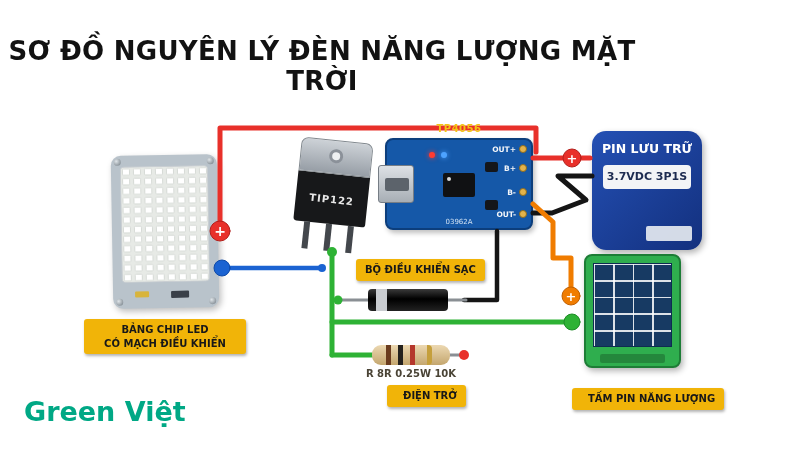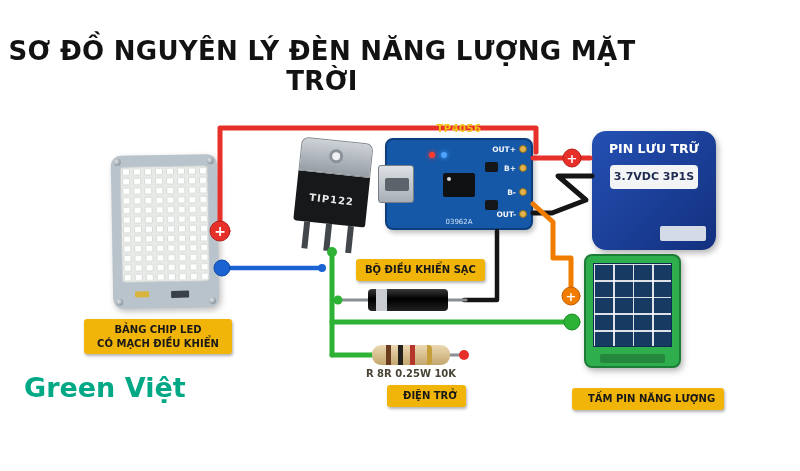--- a/index.html
+++ b/index.html
@@ -8,21 +8,21 @@
 
   .comp { position:absolute; z-index:1; }
   #wires { position:absolute; left:0; top:0; z-index:2; }
   .overlay { position:absolute; z-index:3; }
 
   
   #title { left:0; top:36px; width:644px; text-align:center; font-size:26px;
            font-weight:800; color:#121212; letter-spacing:.3px; }
 
   
-  #brand { left:24px; top:372px; font-size:27px; font-weight:800; color:#00a885; }
+  #brand { left:24px; top:396px; font-size:27px; font-weight:800; color:#00a885; }
 
   
   .tag { position:absolute; z-index:3; background:#f1b408; color:#181818; font-weight:700;
          font-size:10px; line-height:1.35; padding:4px 9px; border-radius:3px;
          text-align:center; box-shadow:1px 2px 3px rgba(0,0,0,.3); white-space:nowrap; }
 
   
   #led-board { left:112px; top:155px; width:106px; height:153px; background:#b9c3cb;
                border-radius:10px; box-shadow:2px 3px 6px rgba(0,0,0,.25); transform:rotate(-1deg); }
   #led-panel { position:absolute; left:9px; top:11px; width:88px; height:116px;
@@ -61,21 +61,21 @@
   #cmp1 { left:98px; top:22px; width:13px; height:10px; }
   #cmp2 { left:98px; top:60px; width:13px; height:10px; }
   .m-led { position:absolute; top:12px; width:6px; height:6px; border-radius:50%; }
   #led-red { left:42px; background:#ff3b30; box-shadow:0 0 5px #ff3b30; }
   #led-blue { left:54px; background:#4da3ff; box-shadow:0 0 5px #4da3ff; }
   .pad { position:absolute; right:4px; width:8px; height:8px; border-radius:50%;
          background:#e3b34b; border:1px solid #8a6a1f; }
   .pin-lab { position:absolute; right:15px; color:#f2f5f9; font-size:7.5px; font-weight:700; }
 
   
-  #battery { left:592px; top:131px; width:124px; height:119px; border-radius:14px;
+  #battery { left:592px; top:131px; width:110px; height:119px; border-radius:14px;
              background:linear-gradient(135deg,#2450b4,#13307e); box-shadow:2px 3px 6px rgba(0,0,0,.3);
              text-align:center; }
   #batt-name { margin-top:10px; color:#ffffff; font-weight:700; font-size:12.5px; }
   #batt-spec { margin:9px auto 0; width:88px; height:24px; background:#f3f4f6; border-radius:4px;
                color:#1d2b50; font-weight:700; font-size:11px; line-height:24px; }
   #batt-sticker { position:absolute; right:10px; bottom:9px; width:46px; height:15px;
                   background:#e9edf2; border-radius:2px; opacity:.9; }
 
   
   #solar { left:584px; top:254px; width:97px; height:114px; background:#2fae4e;
@@ -96,21 +96,21 @@
   
   #resistor { left:372px; top:345px; width:78px; height:20px; border-radius:9px;
               background:linear-gradient(#ecd8b2,#c4a66e); }
   .r-band { position:absolute; top:0; width:5px; height:100%; }
   #rb1 { left:14px; background:#6b3c1e; } #rb2 { left:26px; background:#24211d; }
   #rb3 { left:38px; background:#b5372c; } #rb4 { left:55px; background:#c59f3c; border-radius:0 4px 4px 0; }
   #resistor-spec { left:362px; top:368px; width:98px; text-align:center; font-size:10px;
                    color:#4a4436; font-weight:700; }
 
   
-  #label-led    { left:84px;  top:319px; width:148px; white-space:normal; }
+  #label-led    { left:84px;  top:319px; width:162px; white-space:normal; }
   #label-module { left:356px; top:259px; }
   #label-res    { left:387px; top:385px;padding-left:16px; }
   #label-solar  { left:572px; top:388px;padding-left:16px; }
 </style>
 </head>
 <body>
 
 <div id="canvas">
 
   <div id="title" class="overlay">SƠ ĐỒ NGUYÊN LÝ ĐÈN NĂNG LƯỢNG MẶT TRỜI</div>

